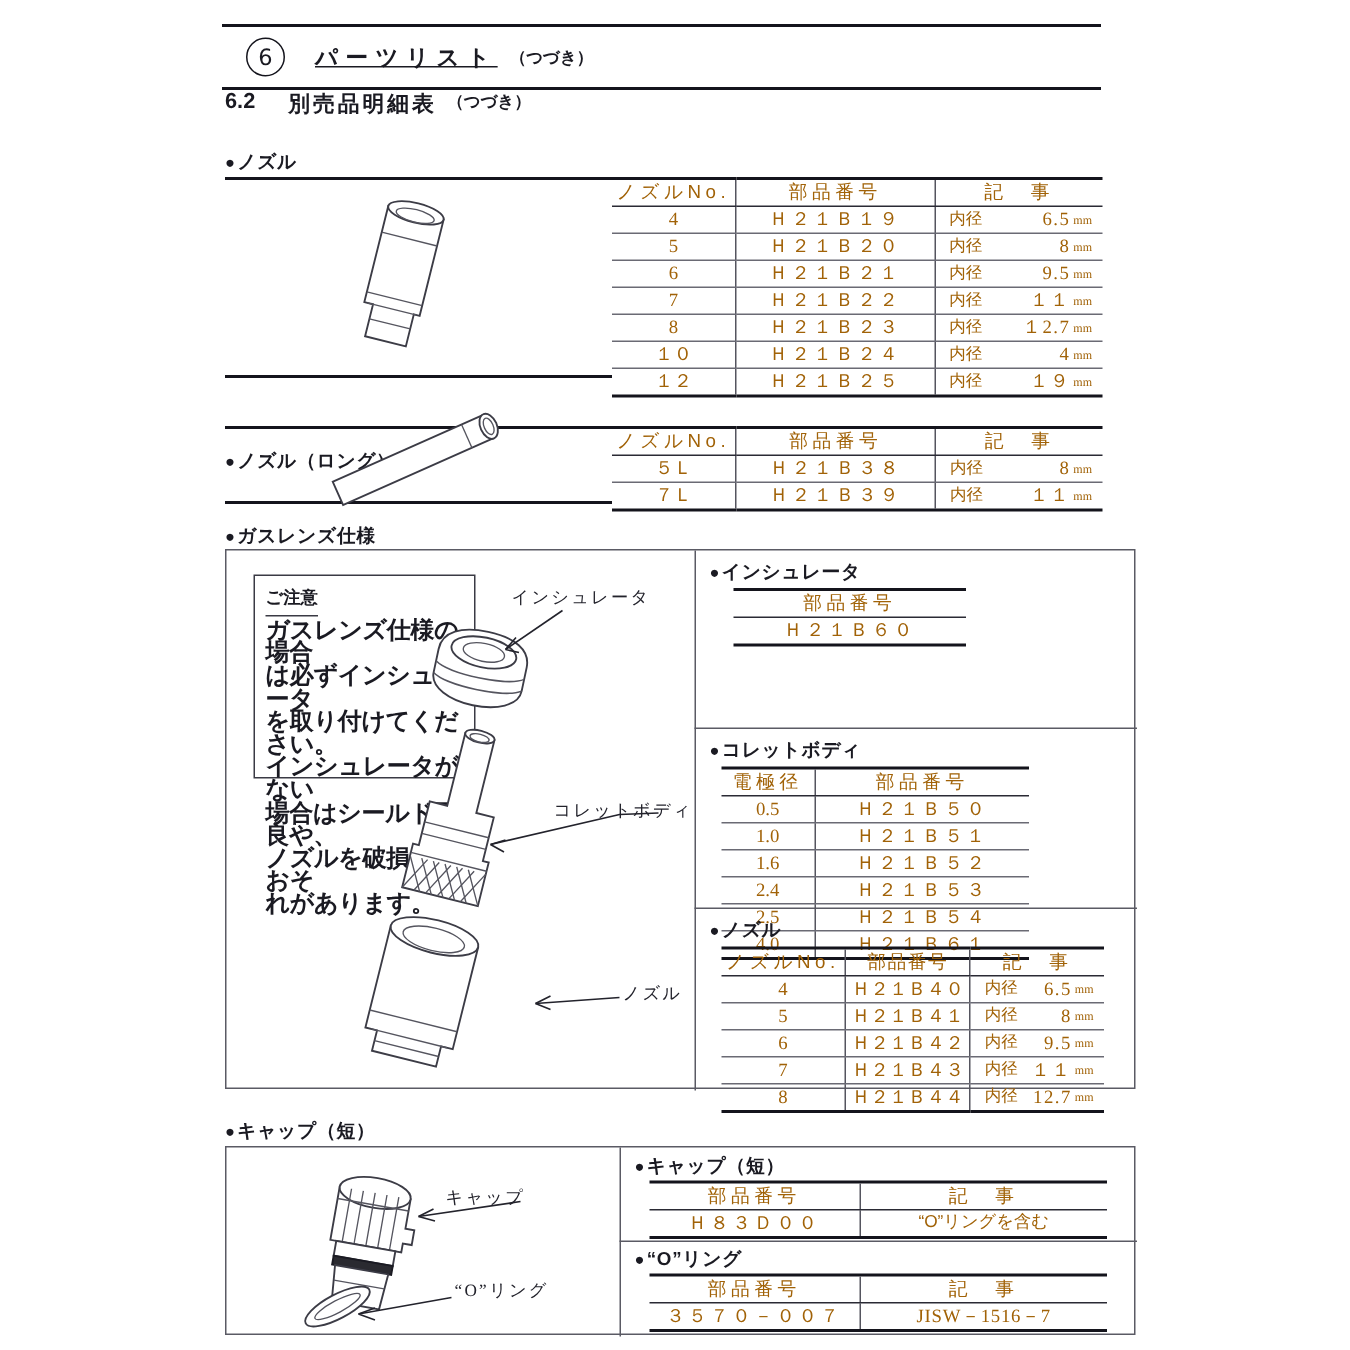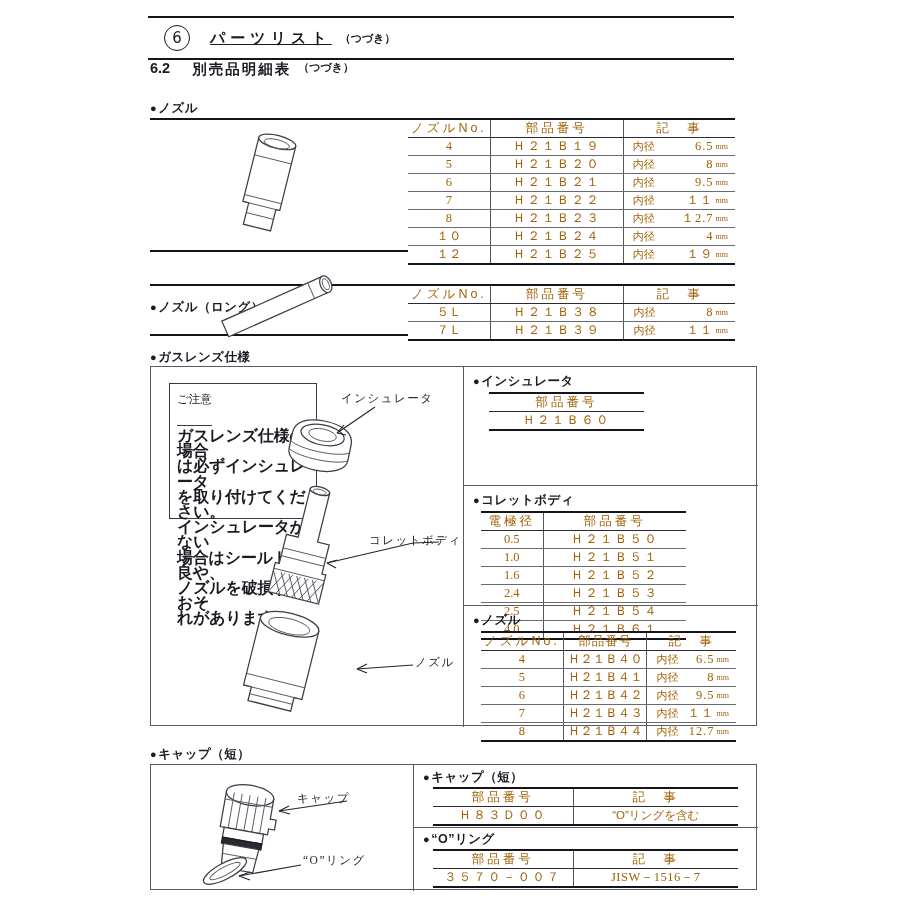--- a/index.html
+++ b/index.html
@@ -123,23 +123,23 @@
   }
 
   
   #caution-box {
     position: absolute; left: 18px; top: 16px; width: 148px; height: 136px;
     border: 1.4px solid #3a3a44;
     padding: 5px 6px 0 7px;
     background: #fff;
   }
   #caution-title {
-    font-size: 11.5px; font-weight: normal;
+    font-size: 11.5px; font-weight: bold;
     border-bottom: 1.4px solid #3a3a44;
-    display: inline-block; padding-bottom: 18px; margin-bottom: 2px;
+    display: inline-block; padding-bottom: 4px; margin-bottom: 2px;
   }
   #caution-body {
     font-size: 16px; line-height: 15.2px; font-weight: bold;
     letter-spacing: -0.2px;
   }
 
   
   .callout {
     position: absolute;
     font-size: 11.5px;

